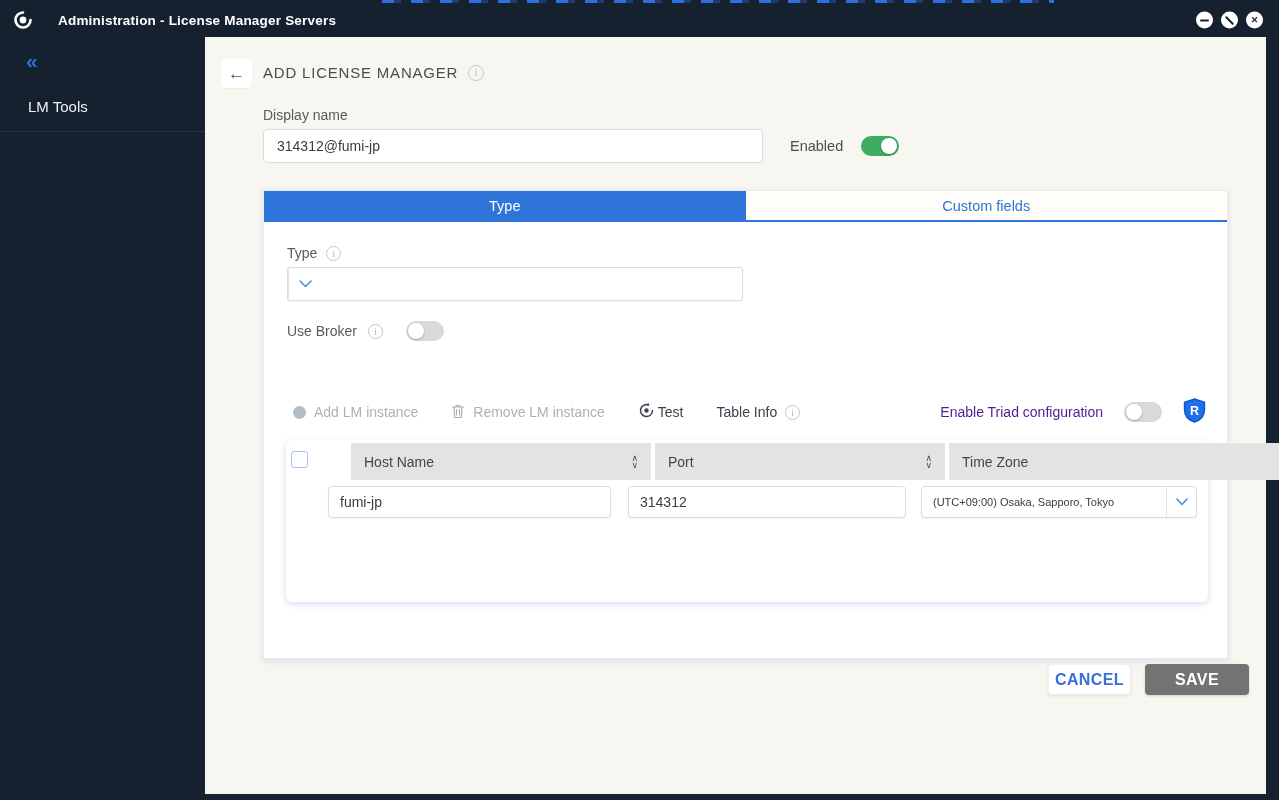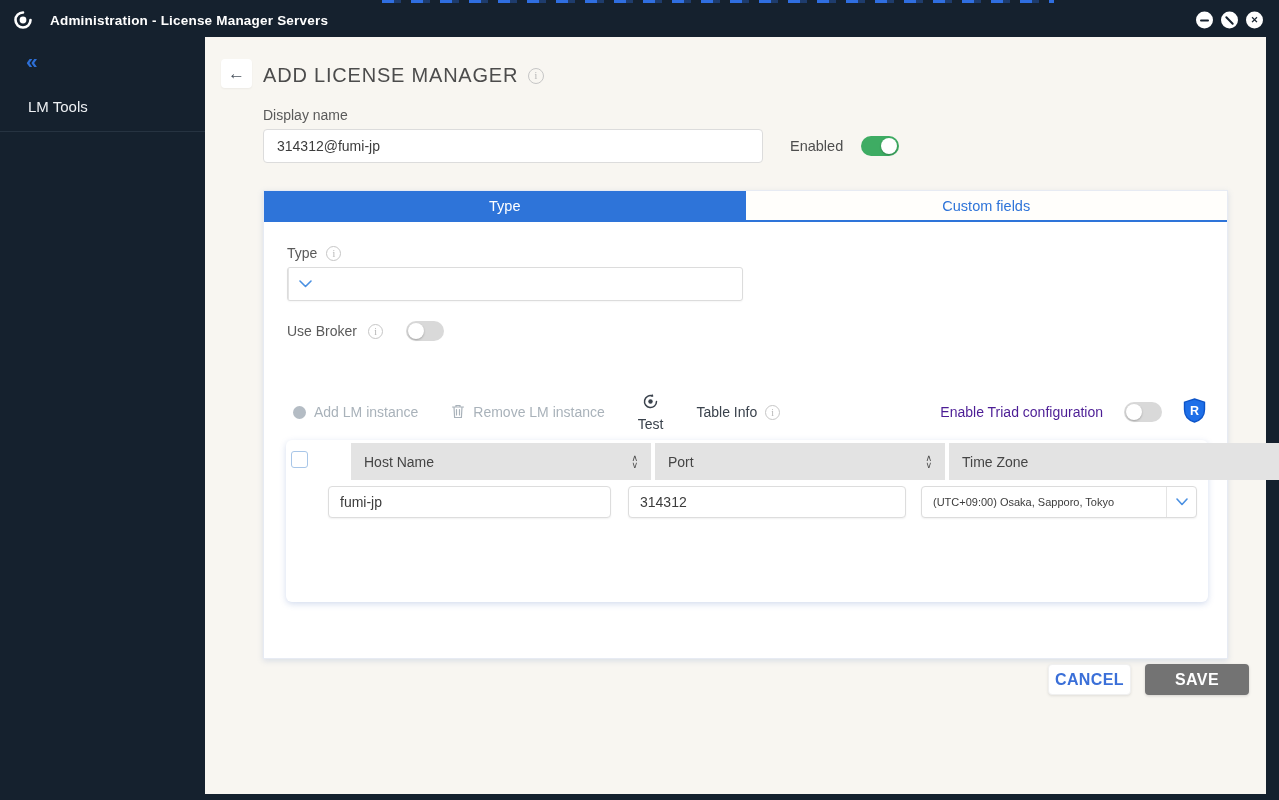--- a/index.html
+++ b/index.html
@@ -6,39 +6,39 @@
   body { background:#3a3a3a; font-family:"Liberation Sans", sans-serif; }
   .window { position:relative; width:1279px; height:800px; background:#15212e; overflow:hidden; }
 
   
   .artifact { position:absolute; top:0; left:382px; width:672px; height:3px;
     background:repeating-linear-gradient(90deg,#2f6ee0 0 12px, rgba(47,110,224,.35) 12px 19px, transparent 19px 29px); }
 
   
   .titlebar { position:absolute; top:3px; left:0; width:100%; height:34px; display:flex; align-items:center; color:#fff; }
   .app-icon { margin-left:14px; display:flex; }
-  .titlebar .title { font-size:13.5px; font-weight:bold; margin-left:18px; letter-spacing:.2px; }
+  .titlebar .title { font-size:13.5px; font-weight:bold; margin-left:26px; letter-spacing:.2px; }
   .win-controls { position:absolute; right:16px; top:50%; transform:translateY(-50%); display:flex; gap:8px; }
   .win-btn { width:17px; height:17px; border-radius:50%; background:#fff; color:#15212e; display:flex; align-items:center; justify-content:center; font-size:10px; font-weight:bold; cursor:default; }
   .win-btn .bar { width:9px; height:2px; background:#15212e; border-radius:1px; }
   .win-btn .slash { width:11px; height:2px; background:#15212e; border-radius:1px; transform:rotate(45deg); }
   .win-btn .x { font-size:9px; line-height:9px; }
 
   
   .sidebar { position:absolute; left:0; top:37px; width:205px; height:757px; background:#15212e; }
   .collapse { color:#2d6fd6; font-size:21px; font-weight:bold; padding:12px 0 10px 26px; cursor:pointer; }
   .side-item { height:46px; display:flex; align-items:center; padding-left:28px; color:#eef1f4; font-size:15px; cursor:pointer; }
   .side-item.active { background:#2e71d8; color:#fff; }
   .side-divider { border-bottom:1px solid #263341; margin-top:2px; }
 
   
   .main { position:absolute; left:205px; top:37px; width:1061px; height:757px; background:#f8f6f1; }
 
   .back-btn { position:absolute; left:16px; top:22px; width:31px; height:29px; background:#fff; border-radius:4px; color:#49525c; display:flex; align-items:center; justify-content:center; font-size:17px; box-shadow:0 1px 2px rgba(0,0,0,.05); cursor:pointer; }
-  .page-title { position:absolute; left:58px; top:27px; font-size:20px; color:#4c4c4c; letter-spacing:.8px; display:flex; align-items:center; gap:10px; }
+  .page-title { position:absolute; left:58px; top:27px; font-size:15px; color:#4c4c4c; letter-spacing:.8px; display:flex; align-items:center; gap:10px; }
   .info-icon { width:15px; height:15px; min-width:15px; border:1px solid #c6c6c6; border-radius:50%; color:#b5b5b5; font-size:10px; display:inline-flex; align-items:center; justify-content:center; }
   .info-icon::before { content:"i"; font-family:"Liberation Serif", serif; }
   .info-icon.lg { width:16px; height:16px; min-width:16px; }
 
   .dn-label { position:absolute; left:58px; top:70px; font-size:14px; color:#5a5a5a; }
   .dn-input { position:absolute; left:58px; top:92px; width:500px; height:34px; background:#fff; border:1px solid #dcdcdc; border-radius:4px; padding:0 13px; font-size:14px; color:#3c3c3c; font-family:"Liberation Sans", sans-serif; }
   .enabled-wrap { position:absolute; left:585px; top:92px; height:34px; display:flex; align-items:center; gap:18px; }
   .enabled-wrap .lbl { font-size:14.5px; color:#4e4e4e; }
 
   .toggle { width:38px; height:20px; border-radius:10px; position:relative; cursor:pointer; }
@@ -182,21 +182,21 @@
             <span>Add LM instance</span>
           </div>
           <div class="tb-item disabled">
             <span>
               <svg width="14" height="16" viewBox="0 0 14 16">
                   <path d="M1.5 4 h11 M5 4 V2.5 h4 V4 M3 4 l.6 10.5 h6.8 L11 4 M5.5 6.5 v5.5 M8.5 6.5 v5.5" fill="none" stroke="#a9b2ba" stroke-width="1.2" stroke-linecap="round"></path>
                 </svg>
             </span>
             <span>Remove LM instance</span>
           </div>
-          <div class="tb-item dark" style="gap:3px;flex-direction:column;">
+          <div class="tb-item dark" style="gap:3px;">
             <span>
               <svg width="17" height="17" viewBox="0 0 17 17">
                 <path d="M14.5 8.5 A6 6 0 1 1 10.5 2.9" fill="none" stroke="#3a424c" stroke-width="1.5" stroke-linecap="round"></path>
                 <path d="M10.2 0.8 l1 2.4 -2.6 .6 z" fill="#3a424c"></path>
                 <circle cx="8.5" cy="8.5" r="2.2" fill="#3a424c"></circle>
               </svg>
             </span>
             <span>Test</span>
           </div>
           <div class="tb-item dark">

